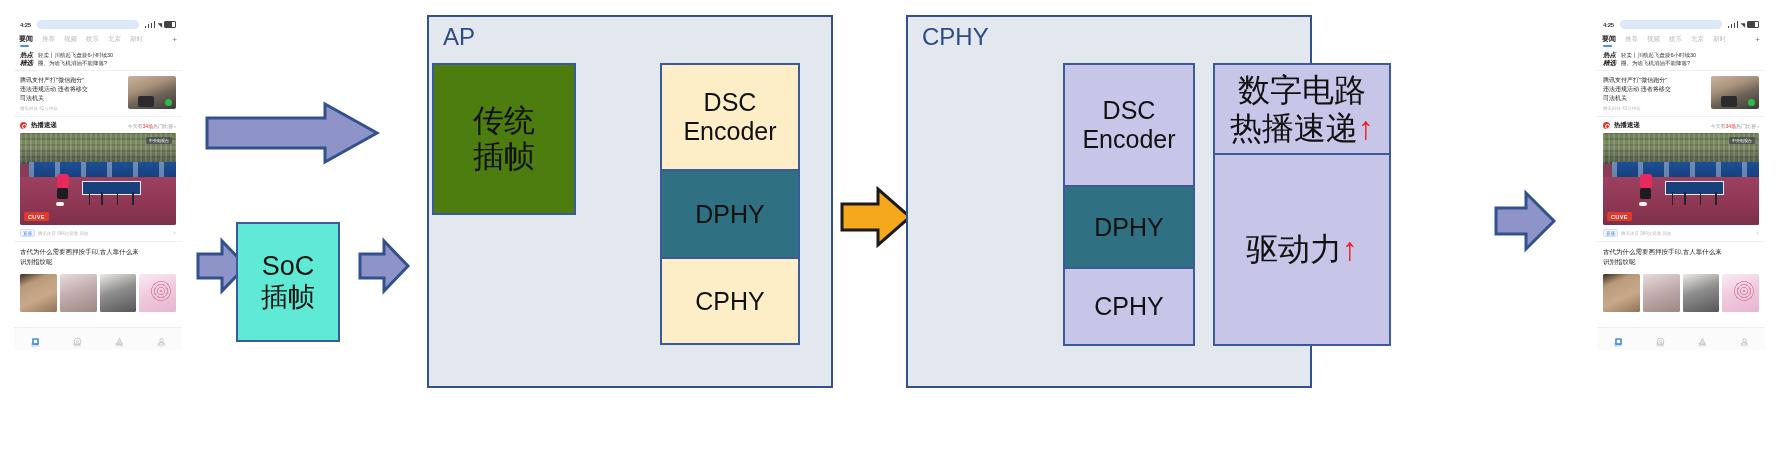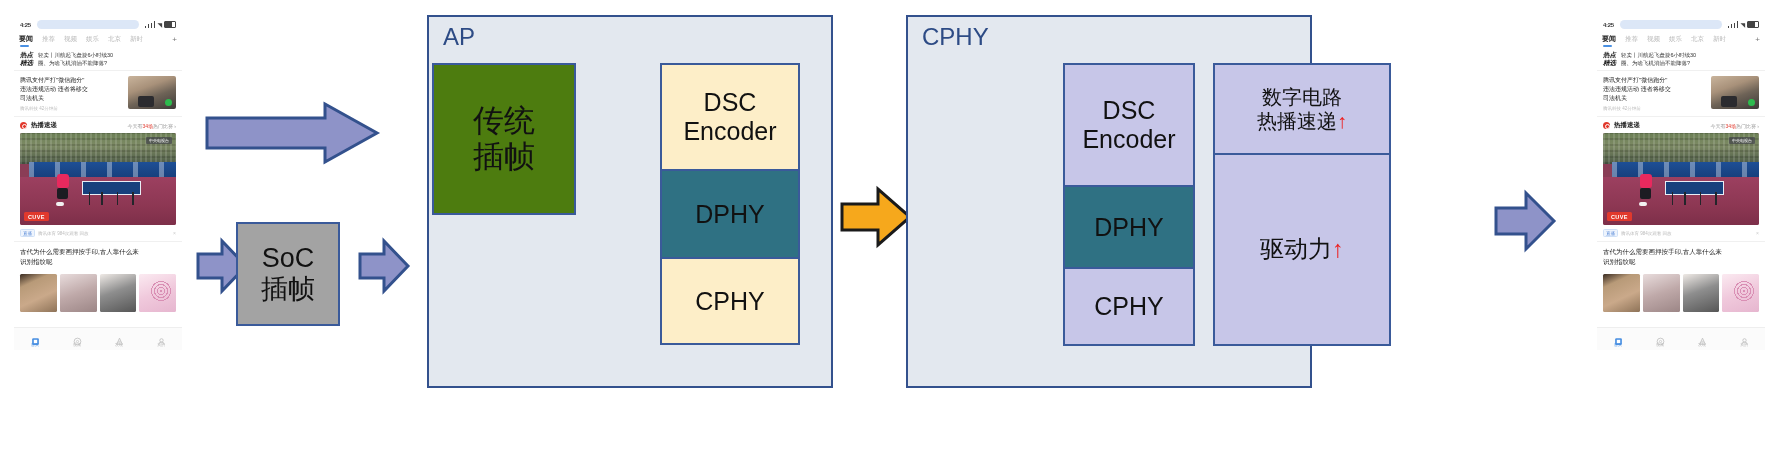--- a/index.html
+++ b/index.html
@@ -247,21 +247,21 @@
       <polygon points="2,16 120,16 120,2 172,31 120,60 120,46 2,46" fill="#8e93c8" stroke="#33518d" stroke-width="3"></polygon>
     </svg>
   </div>
 
   <div class="arrow" style="left:196px;top:238px;width:52px;height:56px;">
     <svg width="52" height="56" viewBox="0 0 52 56">
       <polygon points="2,16 26,16 26,3 50,28 26,53 26,40 2,40" fill="#8e93c8" stroke="#33518d" stroke-width="3"></polygon>
     </svg>
   </div>
 
-  <div class="inner-box" style="left:236px;top:222px;width:104px;height:104px;background:#a3a3a3;">
+  <div class="inner-box" style="left:236px;top:222px;width:104px;height:120px;background:#5eead4;">
     <div class="cell-txt" style="font-size:27px;">
       <span>SoC</span><br>
       <span>插帧</span>
     </div>
   </div>
 
   <div class="arrow" style="left:358px;top:238px;width:52px;height:56px;">
     <svg width="52" height="56" viewBox="0 0 52 56">
       <polygon points="2,16 26,16 26,3 50,28 26,53 26,40 2,40" fill="#8e93c8" stroke="#33518d" stroke-width="3"></polygon>
     </svg>
@@ -324,28 +324,28 @@
         <span>CPHY</span>
       </div>
     </div>
   </div>
 
   <div class="feat-list" style="left:1213px;top:63px;width:178px;height:283px;">
 
 
 
     <div class="feat" style="flex:0 0 90px;">
-      <div class="feat-txt" style="font-size:20px;">
+      <div class="feat-txt" style="font-size:32px;">
         <span>数字电路</span><br>
         <span>热播速递</span><span class="up">↑</span>
       </div>
     </div>
 
     <div class="feat">
-      <div class="feat-txt" style="font-size:24px;text-align:right;">
+      <div class="feat-txt" style="font-size:32px;text-align:right;">
         <span>驱动力</span><span class="up">↑</span>
       </div>
     </div>
   </div>
 
   <div class="arrow" style="left:1494px;top:190px;width:62px;height:62px;">
     <svg width="62" height="62" viewBox="0 0 62 62">
       <polygon points="2,18 32,18 32,3 60,31 32,59 32,44 2,44" fill="#8e93c8" stroke="#33518d" stroke-width="3"></polygon>
     </svg>
   </div>

